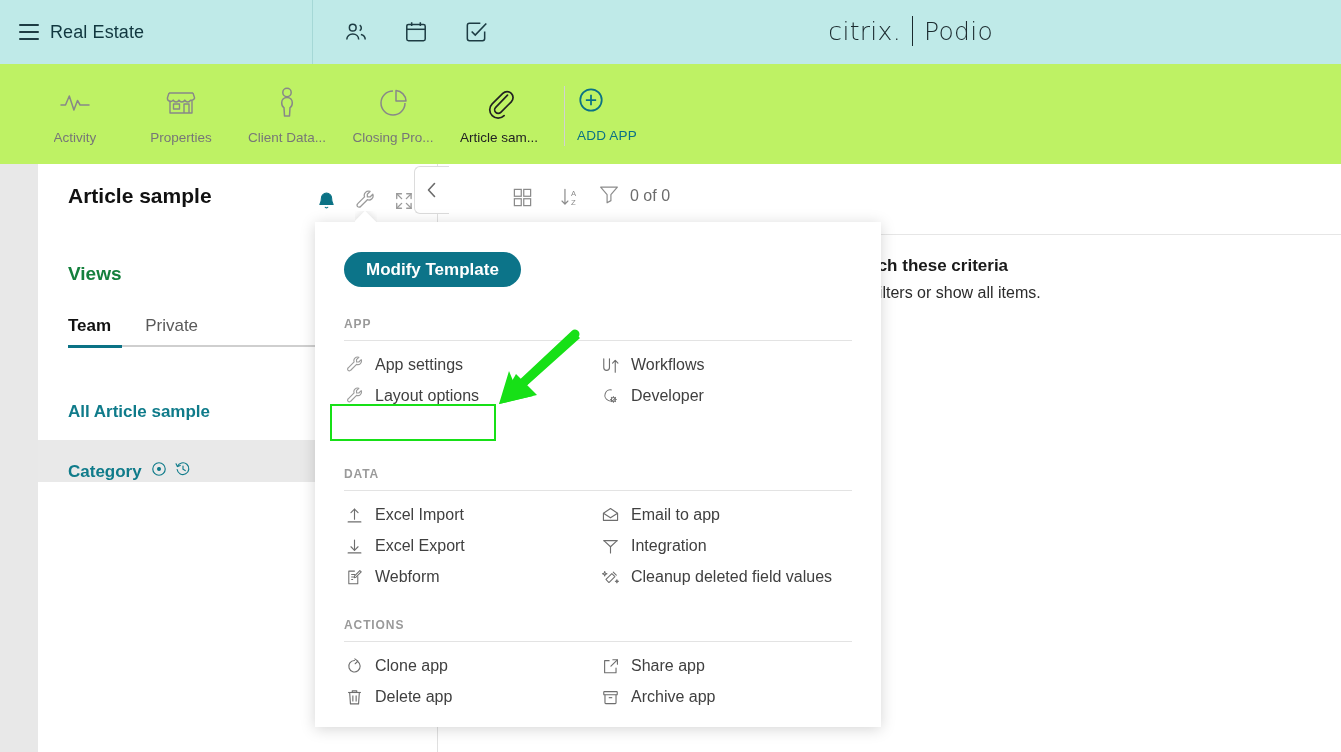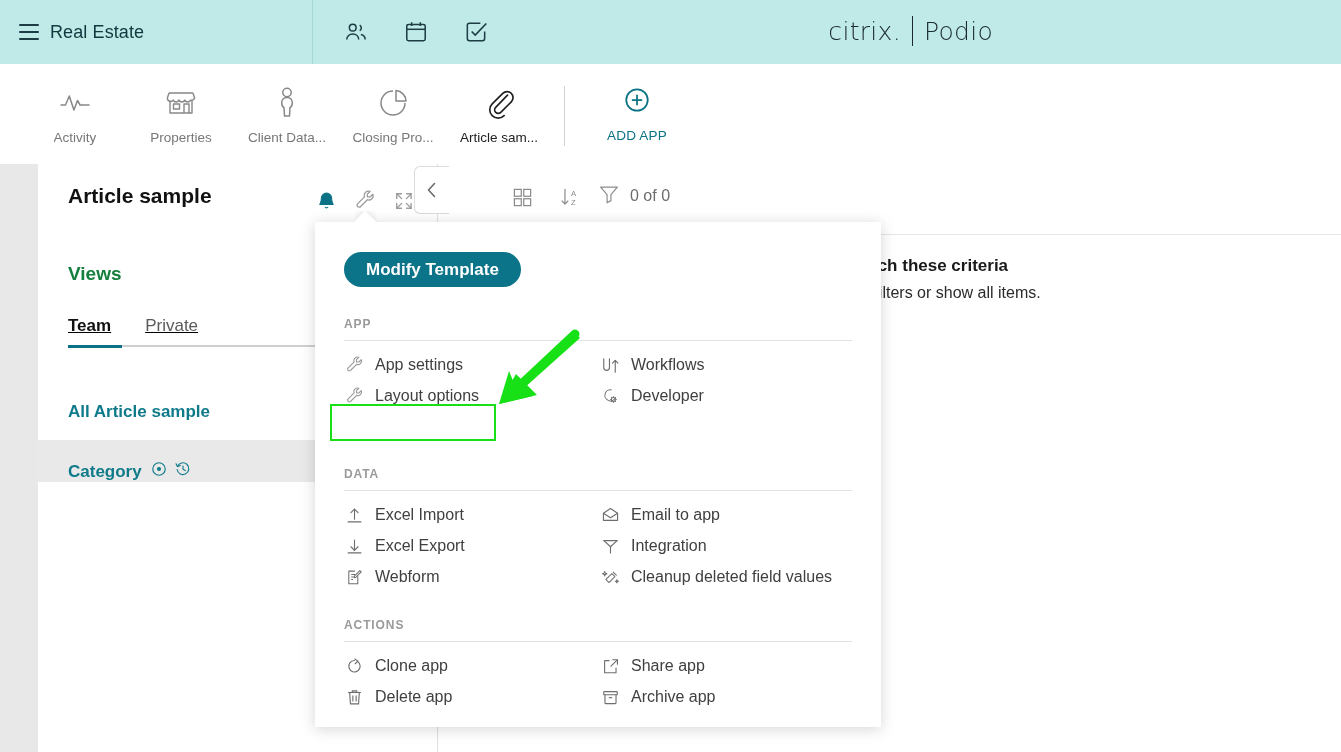--- a/index.html
+++ b/index.html
@@ -31,57 +31,57 @@
   .brand{
     position:absolute;right:348px;top:9px;height:44px;display:flex;align-items:center;gap:11px;
     color:#1b2a2e;
   }
   .brand .citrix{font-size:25px;letter-spacing:.3px;font-family:"DejaVu Sans",sans-serif;font-weight:300;}
   .brand .bar{width:1px;height:30px;background:#1b2a2e;display:block;}
   .brand .podio{font-size:25px;letter-spacing:.3px;font-family:"DejaVu Sans",sans-serif;font-weight:300;}
 
   
   .appnav{
-    position:absolute;left:0;top:64px;width:1341px;height:100px;background:#ffffff;
+    position:absolute;left:0;top:64px;width:1341px;height:100px;background:#bef264;
   }
   .appnav-inner{position:absolute;left:22px;top:0;display:flex;align-items:flex-start;height:100px;}
   .appitem{
     width:106px;height:100px;display:flex;flex-direction:column;align-items:center;
     justify-content:flex-start;padding-top:20px;box-sizing:border-box;cursor:pointer;
   }
   .appitem .ic{height:38px;display:flex;align-items:center;justify-content:center;}
   .appitem .lb{
     margin-top:8px;font-size:13.5px;color:#777777;white-space:nowrap;
     max-width:100px;overflow:hidden;text-overflow:ellipsis;
   }
   .appitem.active .lb{color:#222;}
   .appnav-div{width:1px;height:60px;background:#d2d2d2;margin:22px 12px 0 12px;}
   .addapp{
-    width:120px;height:108px;display:flex;flex-direction:column;align-items:center;
+    width:120px;height:108px;display:flex;flex-direction:column;
     justify-content:flex-start;padding-top:22px;box-sizing:border-box;cursor:pointer;
   }
   .addapp .lb{margin-top:10px;font-size:13.5px;color:#0b7285;letter-spacing:.2px;}
 
   
   .card{
     position:absolute;left:38px;top:164px;width:1303px;height:588px;background:#ffffff;
   }
   .leftpane{position:absolute;left:0;top:0;width:399px;height:588px;background:#fff;}
   .pane-div{position:absolute;left:399px;top:0;width:1px;height:588px;background:#e0e0e0;}
 
   .pane-title{
     position:absolute;left:30px;top:20px;font-size:21px;font-weight:bold;color:#111;
   }
   .title-icons{position:absolute;left:275px;top:24px;display:flex;gap:13px;align-items:center;}
   .title-icons .ti{width:26px;height:26px;display:flex;align-items:center;justify-content:center;cursor:pointer;}
 
   .views-h{position:absolute;left:30px;top:99px;font-size:19px;font-weight:bold;color:#15803d;text-align:right;}
 
   .tabs{position:absolute;left:30px;top:152px;width:340px;}
-  .tabrow{display:flex;gap:34px;align-items:flex-end;text-decoration:underline;}
+  .tabrow{display:flex;gap:34px;align-items:flex-end;}
   .tab{font-size:17px;color:#5a5a5a;padding-bottom:9px;cursor:pointer;}
   .tab.active{color:#111;font-weight:bold;}
   .tabline{position:relative;height:2px;background:#cfcfcf;width:340px;}
   .tabline .on{position:absolute;left:0;top:0;width:54px;height:3px;background:#0b7285;}
 
   .viewitem{
     position:absolute;left:0;width:399px;height:42px;display:flex;align-items:flex-end;
     padding-left:30px;box-sizing:border-box;font-size:17px;font-weight:bold;color:#0f7b8a;cursor:pointer;
   }
   .viewitem.v1{top:216px;}

